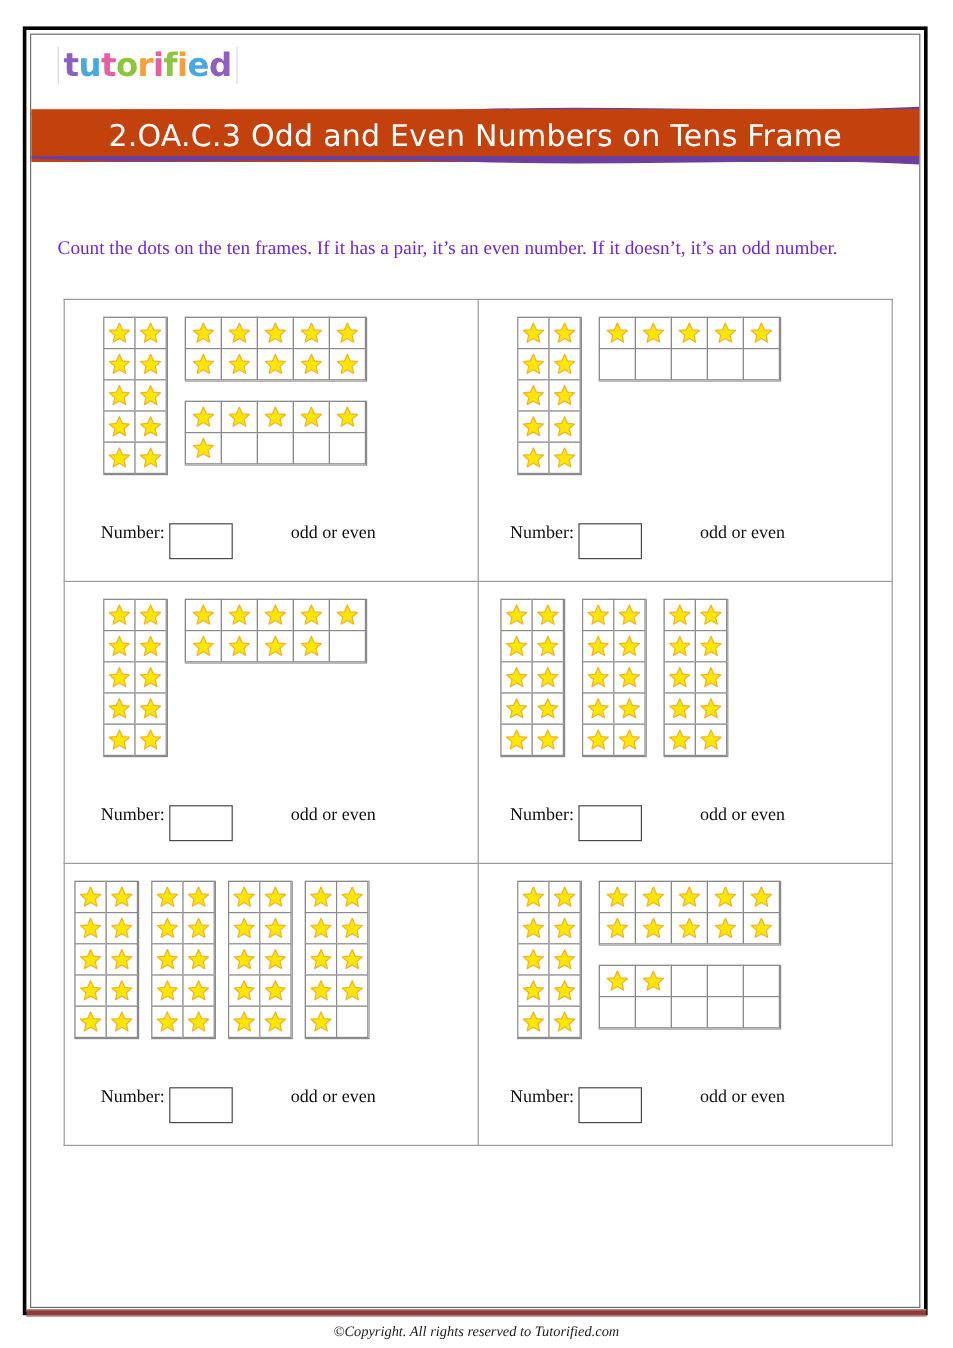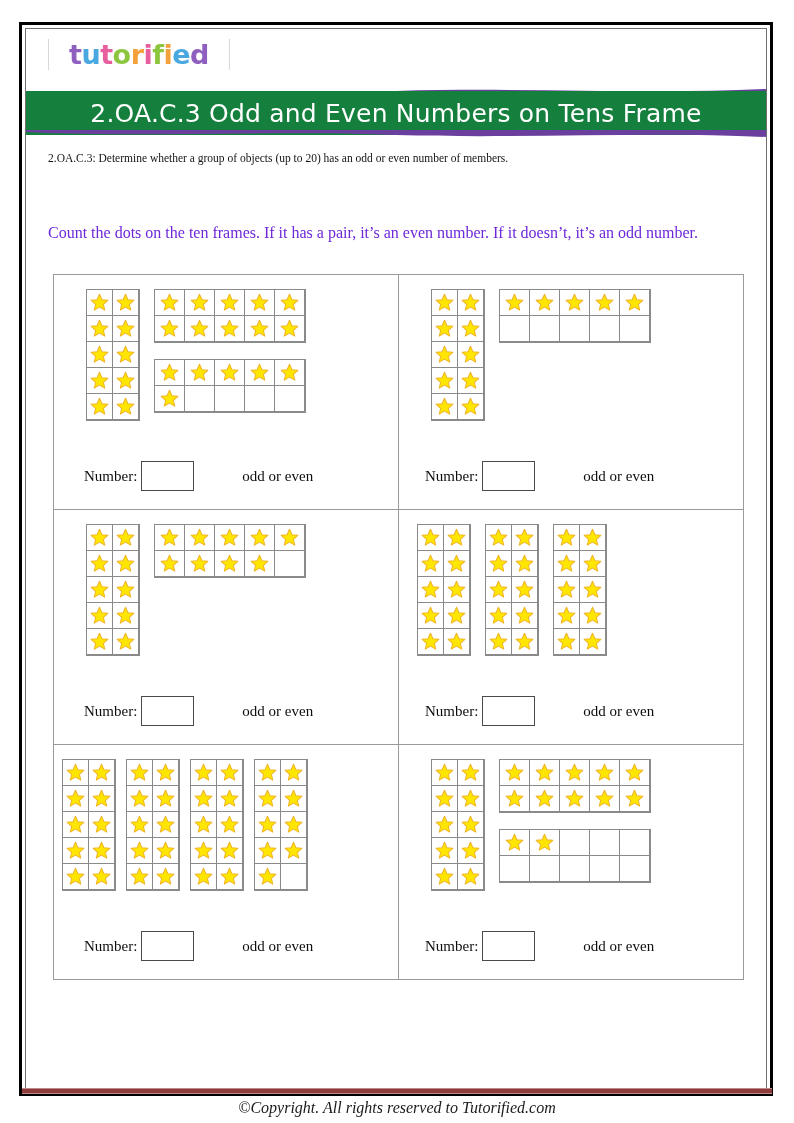--- a/index.html
+++ b/index.html
@@ -61,21 +61,21 @@
   }
   .logo {
     display: inline-block;
     font-family: "DejaVu Sans", sans-serif;
     font-weight: bold;
     font-size: 27px;
     letter-spacing: -0.5px;
     line-height: 1;
     border-left: 1px solid #d8d8d8;
     border-right: 1px solid #d8d8d8;
-    padding: 2px 20px;
+    padding: 2px 4px;
   }
   .logo span { display: inline-block; }
 
   
   .banner-block {
     position: relative;
     margin: 6px 0 0 0;
     height: 52px;
   }
   .banner-wave {
@@ -85,21 +85,21 @@
     overflow: hidden;
   }
   .banner-wave.top { top: 0; }
   .banner-wave.bottom { bottom: 0; }
   .banner-wave svg { display: block; width: 100%; height: 9px; }
   .banner-bar {
     position: absolute;
     left: 0; right: 0;
     top: 4px;
     bottom: 4px;
-    background: #15803d;
+    background: #c2410c;
     display: flex;
     align-items: center;
     justify-content: center;
   }
   .banner-title {
     color: #ffffff;
     font-family: "DejaVu Sans", sans-serif;
     font-size: 25px;
     font-weight: normal;
     letter-spacing: 0.2px;
@@ -186,21 +186,21 @@
   }
   .star {
     width: 19px;
     height: 19px;
     display: block;
   }
 
   
   .answer-row {
     display: flex;
-    align-items: center;
+    align-items: flex-start;
     padding: 0 0 18px 0;
     font-size: 15px;
     color: #0d0d0d;
   }
   .answer-row .num-label { margin-left: 22px; }
   .answer-row.indent .num-label { margin-left: 18px; }
   .answer-box {
     display: inline-block;
     width: 51px;
     height: 28px;
@@ -220,21 +220,21 @@
   .footer-rule {
     height: 4px;
     background: #8d3b3b;
     border-top: 1px solid #bb8b8b;
     border-bottom: 1px solid #bb8b8b;
     margin-bottom: 5px;
   }
   .footer-text {
     text-align: center;
     font-style: italic;
-    font-size: 16px;
+    font-size: 12px;
     color: #1b1b1b;
     font-family: "Liberation Serif", serif;
   }
 </style>
 </head>
 <body>
 
 <div class="page">
 
   <div class="outer-frame"></div>
@@ -255,21 +255,20 @@
       <div class="banner-bar">
         <div class="banner-title">2.OA.C.3 Odd and Even Numbers on Tens Frame</div>
       </div>
       <div class="banner-wave bottom">
         <svg viewBox="0 0 740 9" preserveAspectRatio="none">
           <path d="M0,2 C120,8 240,0 370,5 C500,9 620,1 740,7 L740,0 L0,0 Z" fill="#6b3f9e"></path>
         </svg>
       </div>
     </div>
 
-    <div class="standard-line">2.OA.C.3: Determine whether a group of objects (up to 20) has an odd or even number of members.</div>
 
     <div class="instruction">Count the dots on the ten frames. If it has a pair, it’s an even number. If it doesn’t, it’s an odd number.</div>
 
     <table class="grid">
       <tbody id="grid-body">
           <tr>
             <td>
               <div class="cell">
                 <div class="frames pad-left">
                   <div class="tenframe vertical">

